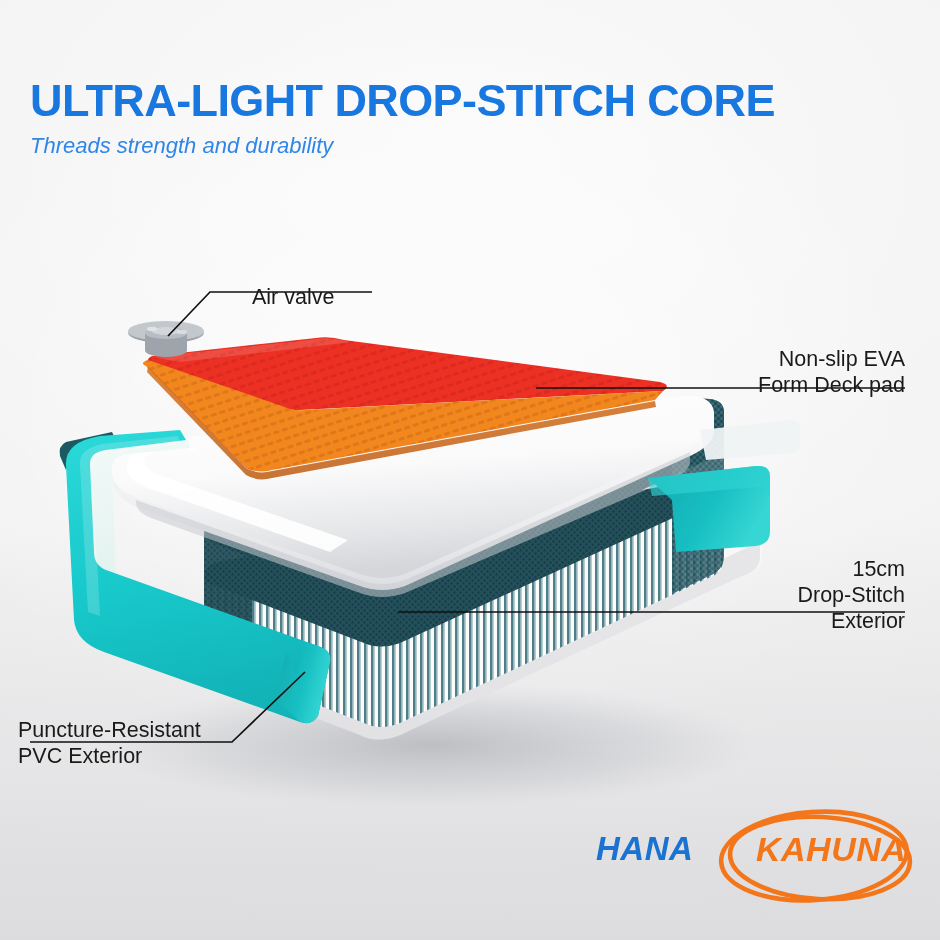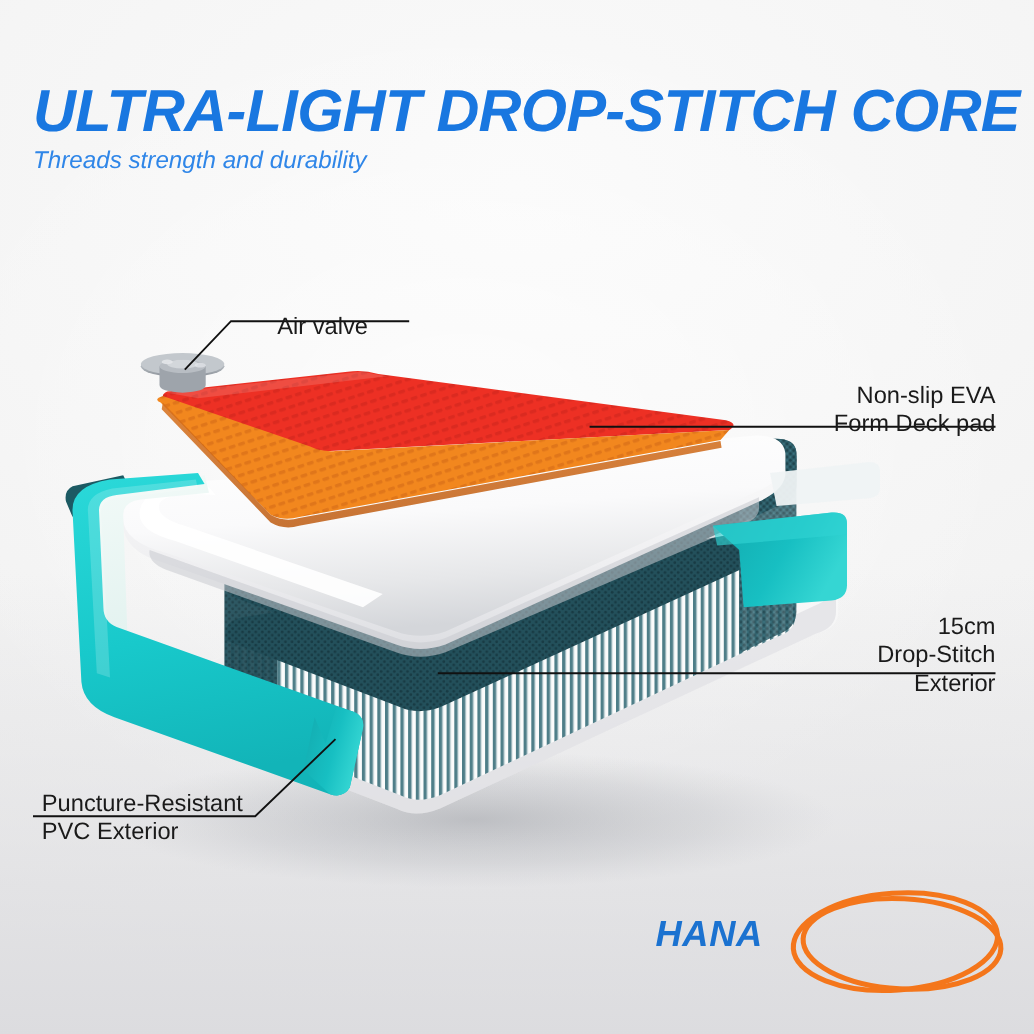--- a/index.html
+++ b/index.html
@@ -38,24 +38,23 @@
 
   
   .header {
     position: absolute;
     left: 30px;
     top: 78px;
     width: 860px;
   }
   .title {
     margin: 0;
-    font-size: 54px;
+    font-size: 45px;
     line-height: 46px;
     font-weight: bold;
-    font-style: italic;
     letter-spacing: -0.6px;
     color: #1977E0;
     white-space: nowrap;
   }
   .subtitle {
     margin: 9px 0 0 0;
     font-size: 22px;
     line-height: 26px;
     font-style: italic;
     font-weight: normal;
@@ -66,21 +65,21 @@
   .callout {
     position: absolute;
     color: #1a1a1a;
     font-size: 21.5px;
     line-height: 26px;
     white-space: pre-line;
   }
   #lbl-air-valve { left: 252px; top: 258px; }
   #lbl-deck-pad  { right: 35px; top: 320px; text-align: right; }
   #lbl-threads   { right: 35px; top: 530px; text-align: right; }
-  #lbl-pvc       { left: 38px; top: 691px; text-align: left; }
+  #lbl-pvc       { left: 18px; top: 691px; text-align: left; }
 
   
   .logo {
     position: absolute;
     left: 596px;
     top: 804px;
     width: 320px;
     height: 108px;
   }
   .logo .hana {
@@ -339,15 +338,16 @@
   </div>
 
   <div class="logo noselect">
     <svg width="200" height="108" viewBox="0 0 200 108">
       <g fill="none" stroke="#F4761B" stroke-width="4.6" stroke-linecap="round">
         <ellipse cx="98" cy="52" rx="93" ry="44" transform="rotate(-4 98 52)"></ellipse>
         <ellipse cx="104" cy="54" rx="90" ry="41" transform="rotate(3 104 54)"></ellipse>
       </g>
     </svg>
     <span class="hana">HANA</span>
+    <span class="kahuna">KAHUNA</span>
   </div>
 
 </div>
 
 </body></html>

